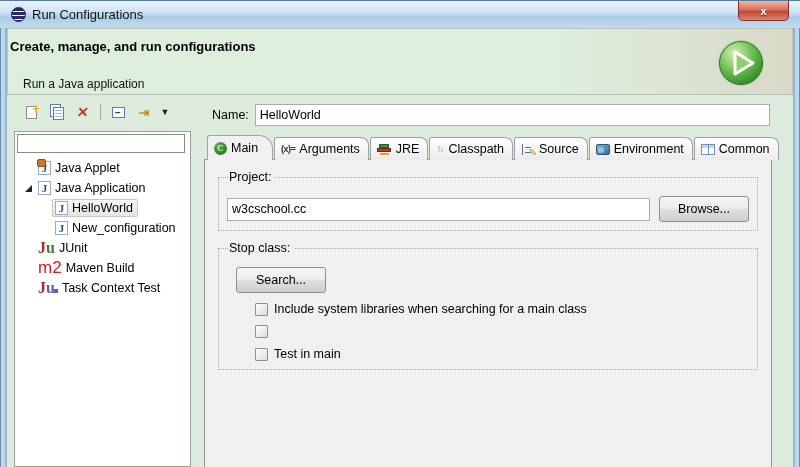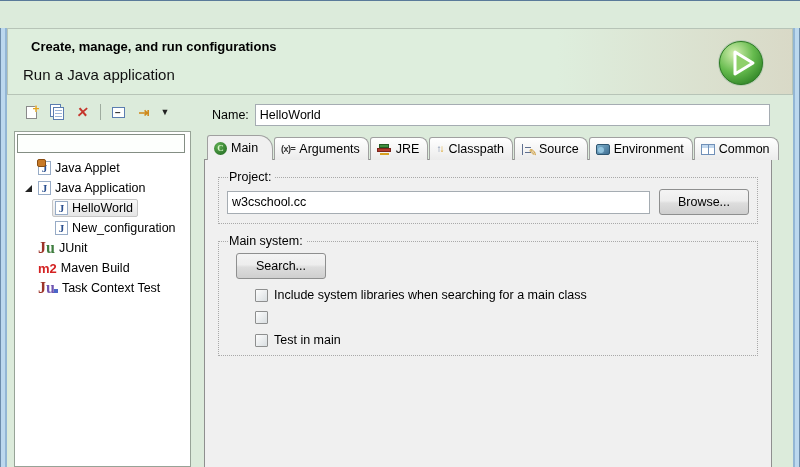--- a/index.html
+++ b/index.html
@@ -16,22 +16,22 @@
   .close-btn{position:absolute;right:11px;top:0;width:49px;height:19px;
     background:linear-gradient(180deg,#f0b9ad 0%,#d9705c 45%,#c14a36 55%,#d8846f 100%);
     border:1px solid #7e322a;border-top:none;border-radius:0 0 5px 5px;
     display:flex;align-items:center;justify-content:center;
     color:#fff;font-size:11px;font-weight:bold;text-shadow:0 1px 1px #6b241c;cursor:default;}
 
   
   .banner{position:absolute;left:7px;right:7px;top:27px;height:67px;
     background:linear-gradient(90deg,#deeedd 0%,#deeedd 70%,#d9d9c7 100%);
     border:1px solid #b7c4b7;box-sizing:border-box;}
-  .banner-title{position:absolute;left:23px;top:10px;font-size:13px;font-weight:bold;color:#000;}
-  .banner-sub{position:absolute;left:15px;top:37px;font-size:15px;color:#111;}
+  .banner-title{position:absolute;left:2px;top:10px;font-size:13px;font-weight:bold;color:#000;}
+  .banner-sub{position:absolute;left:15px;top:48px;font-size:12px;color:#111;}
   .play-badge{position:absolute;right:26px;top:9px;width:50px;height:50px;}
 
   
   .content{position:absolute;left:7px;right:7px;top:94px;bottom:0;background:#dcebdb;}
   .frame{position:absolute;top:27px;bottom:0;width:7px;z-index:5;
     background:linear-gradient(90deg,#6d8cab 0 1px,#bcd8ee 1px 5px,#93b6d4 5px 7px);}
   .frame.right{right:0;background:linear-gradient(90deg,#93b6d4 0 2px,#bcd8ee 2px 6px,#6d8cab 6px 7px);}
   .frame.left{left:0;}
 
   
@@ -58,40 +58,40 @@
   .expander-cell{width:14px;margin-left:6px;display:flex;justify-content:center;}
   .tri-expanded{width:0;height:0;border-bottom:7px solid #222;border-left:7px solid transparent;}
   .indent2{width:17px;}
   .row-content{display:flex;align-items:center;gap:4px;padding:1px 4px 1px 2px;border:1px solid transparent;}
   .row-content.selected{background:linear-gradient(180deg,#f8f8f8,#e5e5e5);border:1px solid #c6c6c6;border-radius:2px;}
   .icon-j{position:relative;width:13px;height:14px;background:#fff;border:1px solid #97abc6;box-sizing:border-box;
     font-family:"Liberation Serif",serif;font-weight:bold;font-size:11px;color:#2b4f8f;
     display:flex;align-items:center;justify-content:center;flex:none;}
   .applet-mark{position:absolute;left:-2px;top:-3px;width:7px;height:6px;background:#c87a28;border:1px solid #8a4e12;border-radius:2px;}
   .txt-icon{font-family:"Liberation Serif",serif;font-weight:bold;font-size:16px;line-height:12px;flex:none;letter-spacing:0;}
-  .m2-icon{font-family:"Liberation Sans",sans-serif;font-weight:bold;font-size:13px;color:#d42222;flex:none;}
+  .m2-icon{font-family:"Liberation Sans",sans-serif;font-weight:normal;font-size:17px;color:#d42222;flex:none;}
   .tc-box{display:inline-block;width:4px;height:4px;background:#4a66c8;margin-left:-1px;}
 
   
   .right-panel{position:absolute;left:197px;right:21px;top:2px;bottom:0;}
   .name-row{display:flex;align-items:center;margin:7px 2px 0 8px;}
   .name-row label{font-size:12.5px;margin-right:6px;}
   .text-input{height:22px;border:1px solid #a5acb2;box-sizing:border-box;font-size:12.5px;padding:1px 4px;outline:none;background:#fff;}
   .name-input{flex:1;}
 
   .tabs{display:flex;align-items:flex-end;margin:9px 0 0 3px;height:25px;position:relative;z-index:2;}
   .tab{display:flex;align-items:center;gap:4px;font-size:12.5px;color:#000;
     background:linear-gradient(180deg,#ffffff,#ebebeb);border:1px solid #a0a0a0;border-bottom:none;
     border-radius:3px 8px 0 0;padding:3px 8px 3px 6px;height:23px;box-sizing:border-box;margin-right:1px;}
   .tab.selected{background:#f0f0f0;height:25px;border-radius:3px 14px 0 0;padding-right:14px;position:relative;}
   .tab-body{position:absolute;left:3px;right:0;top:33px;bottom:0;background:#f0f0f0;border:1px solid #8f8f8f;z-index:1;}
 
   .group{border:1px dotted #a9a9a9;margin:10px 13px 0 13px;padding:2px 8px 8px 8px;}
   .group legend{font-size:12.5px;padding:0 4px 0 1px;margin-left:1px;}
-  .field-row{display:flex;align-items:center;margin-top:3px;}
+  .field-row{display:flex;align-items:center;margin-top:10px;}
   .field-row .text-input{flex:1;height:23px;}
   .push-btn{width:90px;height:26px;margin-left:9px;flex:none;
     background:linear-gradient(180deg,#f4f4f4 0%,#ededed 45%,#dddddd 55%,#cfcfcf 100%);
     border:1px solid #8e8f8f;border-radius:3px;font-size:12.5px;color:#000;font-family:"Liberation Sans",sans-serif;}
   .check-row{display:flex;align-items:center;gap:6px;margin-top:9px;font-size:12.5px;padding-left:28px;}
   .checkbox{width:13px;height:13px;border:1px solid #8e8f8f;box-sizing:border-box;border-radius:1px;
     background:linear-gradient(135deg,#fdfdfd,#d9dee1);flex:none;}
 
   
   .ic{flex:none;display:inline-flex;align-items:center;justify-content:center;}
@@ -113,20 +113,27 @@
   .ic-env::after{content:"";position:absolute;left:1px;bottom:1px;width:6px;height:6px;border-radius:50%;background:#9fd0e8;opacity:.8;}
   .ic-common{width:14px;height:11px;background:#fff;border:1px solid #7090b8;box-sizing:border-box;position:relative;}
   .ic-common::before{content:"";position:absolute;left:0;right:0;top:0;height:3px;background:#c2d8ee;}
   .ic-common::after{content:"";position:absolute;left:6px;top:0;bottom:0;width:1px;background:#7090b8;}
 </style>
 </head>
 <body>
 
 <div class="window">
 
+  <div class="titlebar">
+    <div class="app-icon"></div>
+    <div class="title-text">Run Configurations</div>
+    <div class="close-btn">
+      <span>x</span>
+    </div>
+  </div>
 
   <div class="frame left"></div>
   <div class="frame right"></div>
 
   <div class="banner">
     <div class="banner-title">Create, manage, and run configurations</div>
     <div class="banner-sub">Run a Java application</div>
     <svg class="play-badge" viewBox="0 0 50 50">
       <defs>
         <radialGradient id="pg" cx="35%" cy="28%" r="80%">
@@ -303,21 +310,21 @@
 
           <fieldset class="group">
             <legend>Project:</legend>
             <div class="field-row">
               <input class="text-input" type="text" value="w3cschool.cc" style="">
               <button class="push-btn">Browse...</button>
             </div>
           </fieldset>
 
           <fieldset class="group">
-            <legend>Main system:</legend>
+            <legend>Stop class:</legend>
             <div class="field-row">
               <button class="push-btn">Search...</button>
             </div>
             <div class="check-row">
               <span class="checkbox"></span>
               <span>Include system libraries when searching for a main class</span>
             </div>
             <div class="check-row">
               <span class="checkbox"></span>
             </div>

